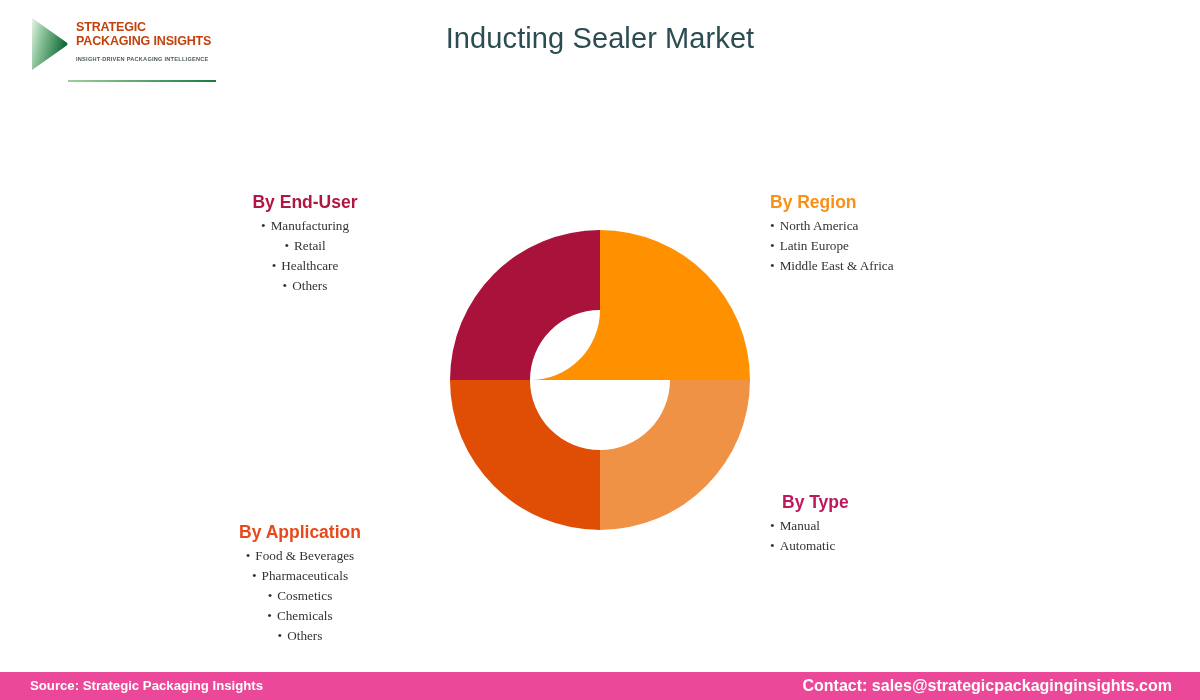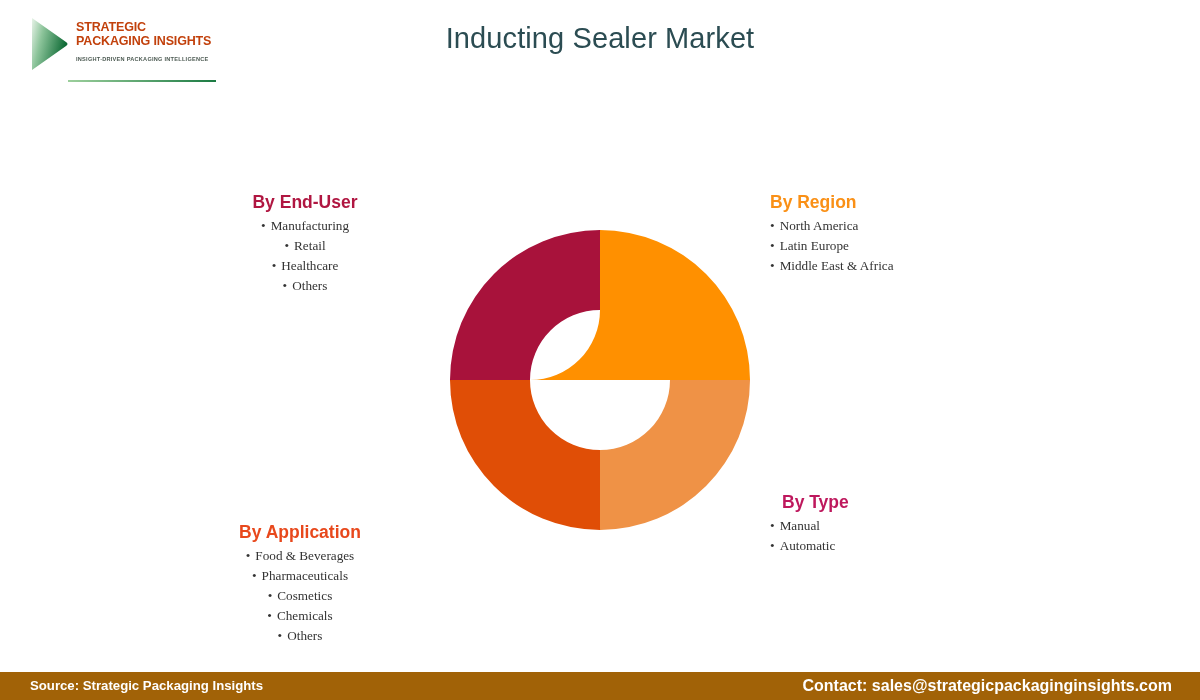--- a/index.html
+++ b/index.html
@@ -114,21 +114,21 @@
   #seg-region      { left: 770px; top: 192px; width: 260px; }
   #seg-type        { left: 770px; top: 492px; width: 260px; }
 
   
   #footer-bar {
     position: absolute;
     left: 0;
     bottom: 0;
     width: 1200px;
     height: 28px;
-    background: #a16207;
+    background: #ec4899;
     color: #ffffff;
   }
   #footer-source {
     position: absolute;
     left: 30px;
     top: 0;
     line-height: 28px;
     font-size: 13.2px;
     font-weight: bold;
   }

